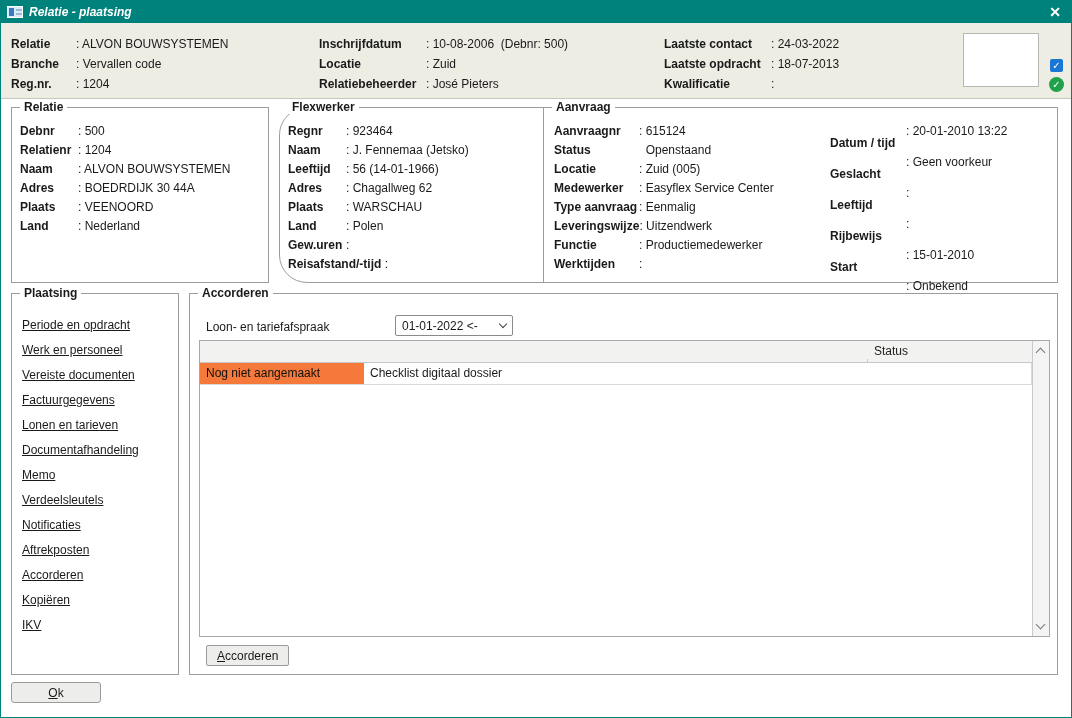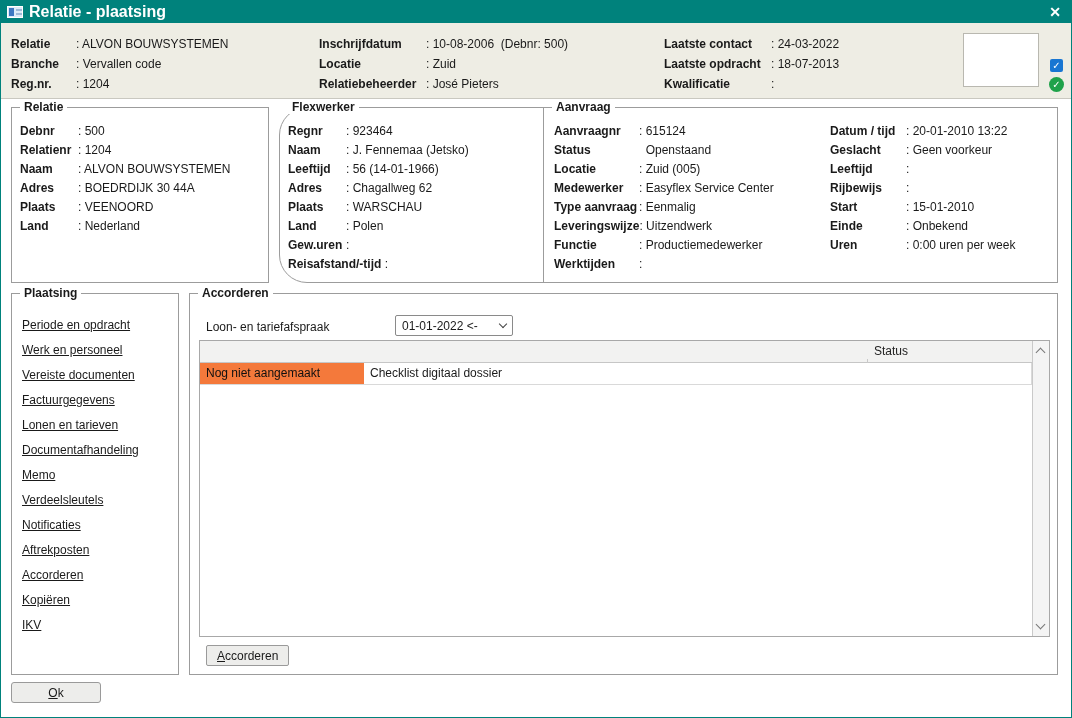--- a/index.html
+++ b/index.html
@@ -4,21 +4,21 @@
 <style>
   * { box-sizing: border-box; }
   body { margin:0; background:#ffffff; font-family:"Liberation Sans", sans-serif; font-size:12px; color:#1a1a1a; }
   .window { position:relative; width:1072px; height:718px; border:1px solid #00827C; background:#fff; overflow:hidden; }
 
   
   .titlebar { height:22px; background:#00827C; display:flex; align-items:center; padding:0 8px 0 6px; gap:6px; color:#fff; }
   .app-icon { width:16px; height:12px; background:#dcebf8; border:1px solid #ffffff; position:relative; flex:0 0 auto; }
   .app-icon::before { content:""; position:absolute; left:1px; top:1px; width:5px; height:8px; background:#3d78c2; }
   .app-icon::after { content:""; position:absolute; left:8px; top:2px; width:6px; height:2px; background:#9db9d8; box-shadow:0 4px 0 #9db9d8; }
-  .win-title { font-weight:bold; font-size:16px; flex:1; }
+  .win-title { font-weight:bold; font-size:12px; flex:1;font-style:italic; }
   .close-btn { font-size:14px; font-weight:bold; cursor:pointer; line-height:22px; padding:0 2px; }
 
   
   .header { position:relative; height:76px; background:#EEEDE4; border-bottom:1px solid #c9c8c0; }
   .hcol { position:absolute; top:11px; line-height:20px; }
   .hcol1 { left:10px; }  .hcol1 .hlbl { min-width:65px; }
   .hcol2 { left:318px; } .hcol2 .hlbl { min-width:107px; }
   .hcol3 { left:663px; } .hcol3 .hlbl { min-width:107px; }
   .hrow { display:flex; }
   .hlbl { font-weight:bold; display:inline-block; }
@@ -37,21 +37,21 @@
   #box-plaatsing  { left:10px;  top:292px; width:168px; height:382px; }
   #box-accorderen { left:188px; top:292px; width:869px; height:382px; }
 
   .gb-content { padding:14px 8px 0 8px; line-height:19px; }
   .frow { display:flex; }
   .flbl { font-weight:bold; display:inline-block; min-width:58px; }
   .fval { white-space:pre; }
   .av-left  { position:absolute; left:10px;  top:14px; line-height:19px; }
   .av-right { position:absolute; left:286px; top:14px; line-height:19px; }
   .av-left  .flbl { min-width:85px; }
-  .av-right .flbl { min-width:76px; }
+  .av-right .flbl { min-width:76px;margin-top:12px; }
 
   
   .nav-list { padding:22px 10px 0 10px; }
   .nav-link { display:block; margin-bottom:7px; line-height:18px; color:#1a1a1a; text-decoration:underline; cursor:pointer; }
 
   
   .loon-label { position:absolute; left:16px; top:26px; }
   .loon-select { position:absolute; left:205px; top:21px; width:118px; height:21px; background:#fff; border:1px solid #8a8a8a; border-radius:2px; display:flex; align-items:center; justify-content:space-between; padding:0 6px; cursor:pointer; }
   .chev { width:6px; height:6px; border-right:1.5px solid #444; border-bottom:1.5px solid #444; transform:rotate(45deg); margin-top:-3px; }
 

